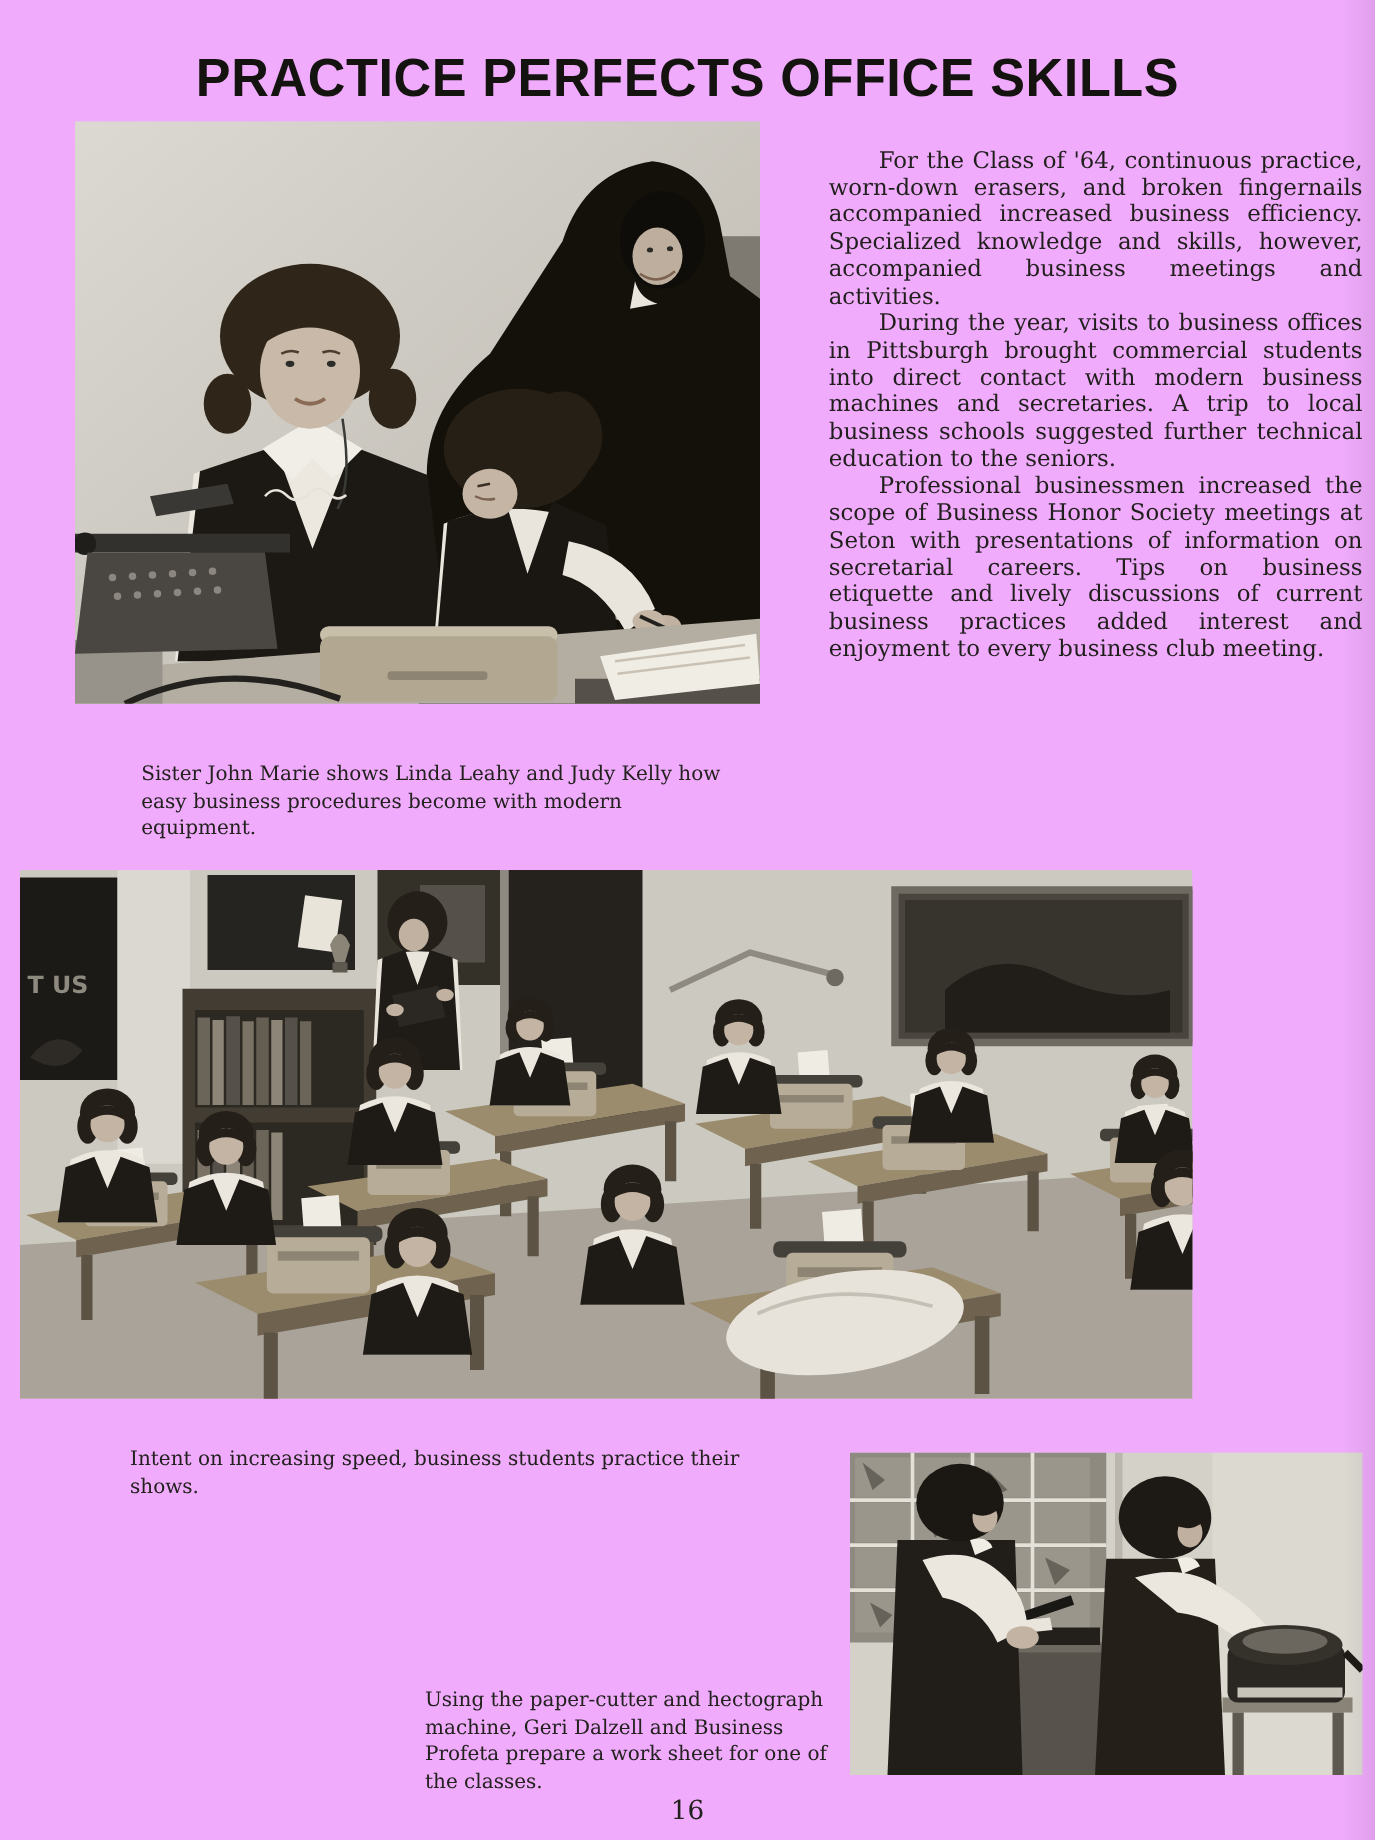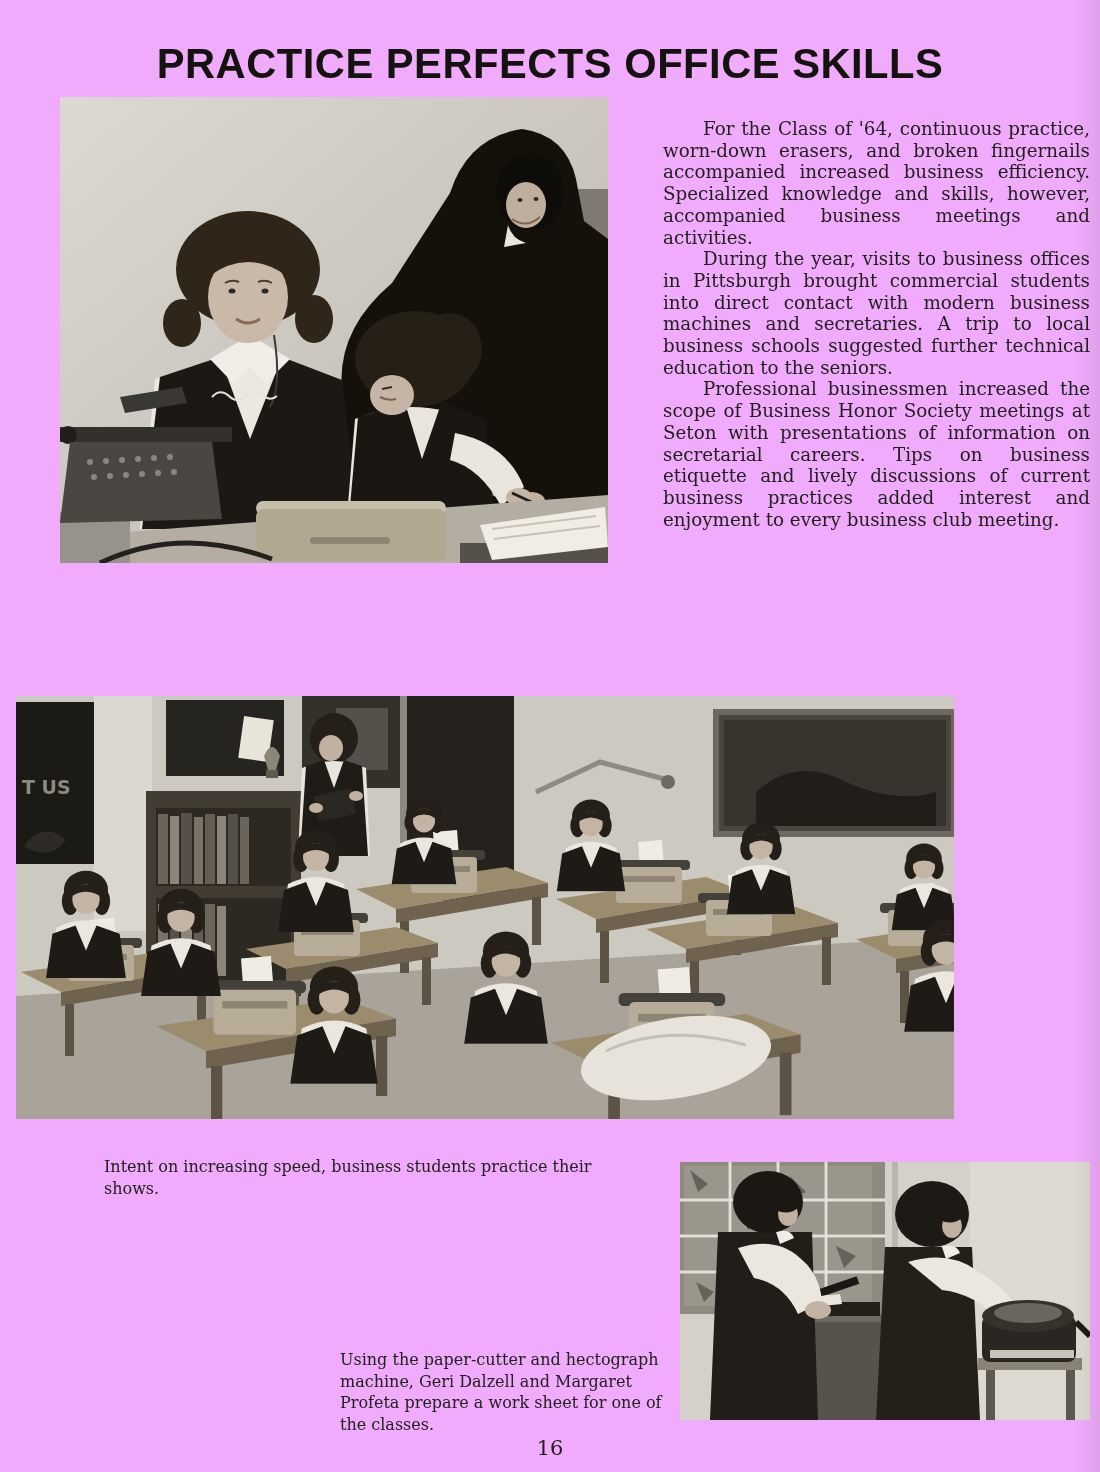--- a/index.html
+++ b/index.html
@@ -148,20 +148,21 @@
       </g>
     </svg>
   </figure>
 
   <div class="article">
     <p>For the Class of '64, continuous practice, worn-down erasers, and broken fingernails accompanied increased business efficiency. Specialized knowledge and skills, however, accompanied business meetings and activities.</p>
     <p>During the year, visits to business offices in Pittsburgh brought commercial students into direct contact with modern business machines and secretaries. A trip to local business schools suggested further technical education to the seniors.</p>
     <p>Professional businessmen increased the scope of Business Honor Society meetings at Seton with presentations of information on secretarial careers. Tips on business etiquette and lively discussions of current business practices added interest and enjoyment to every business club meeting.</p>
   </div>
 
+  <p class="caption cap1">Sister John Marie shows Linda Leahy and Judy Kelly how easy business procedures become with modern equipment.</p>
 
   <figure class="photo photo2" aria-label="Typing classroom with rows of students in white blouses and dark vests at desks with typewriters">
     <svg width="938" height="423" viewBox="0 0 938 423">
       <defs>
         <g id="stud">
           <path d="M-28,30 Q0,16 28,30 L36,78 L-36,78 Z" fill="#ebe7df"></path>
           <path d="M-32,36 L-10,28 L0,52 L10,28 L32,36 L38,78 L-38,78 Z" fill="#1e1a15"></path>
           <ellipse cx="0" cy="-6" rx="21" ry="18" fill="#241f19"></ellipse>
           <ellipse cx="-15" cy="5" rx="8" ry="13" fill="#241f19"></ellipse>
           <ellipse cx="15" cy="5" rx="8" ry="13" fill="#241f19"></ellipse>
@@ -396,17 +397,17 @@
         <rect x="386" y="208" width="9" height="50" fill="#5d5950"></rect>
         <rect x="302" y="154" width="94" height="46" rx="8" fill="#2a2723"></rect>
         <ellipse cx="348" cy="154" rx="46" ry="16" fill="#35312b"></ellipse>
         <ellipse cx="348" cy="151" rx="34" ry="10" fill="#6b665e"></ellipse>
         <rect x="310" y="188" width="84" height="8" fill="#c9c4ba"></rect>
         <line x1="396" y1="160" x2="410" y2="174" stroke="#1d1a16" stroke-width="6"></line>
       </g>
     </svg>
   </figure>
 
-  <p class="caption cap3">Using the paper-cutter and hectograph machine, Geri Dalzell and Margaret Profeta prepare a work sheet for one of the classes.</p>
+  <p class="caption cap3">Using the paper-cutter and hectograph machine, Geri Dalzell and Business Profeta prepare a work sheet for one of the classes.</p>
 
   <div class="pagenum">16</div>
 
 </div>
 
 </body></html>

